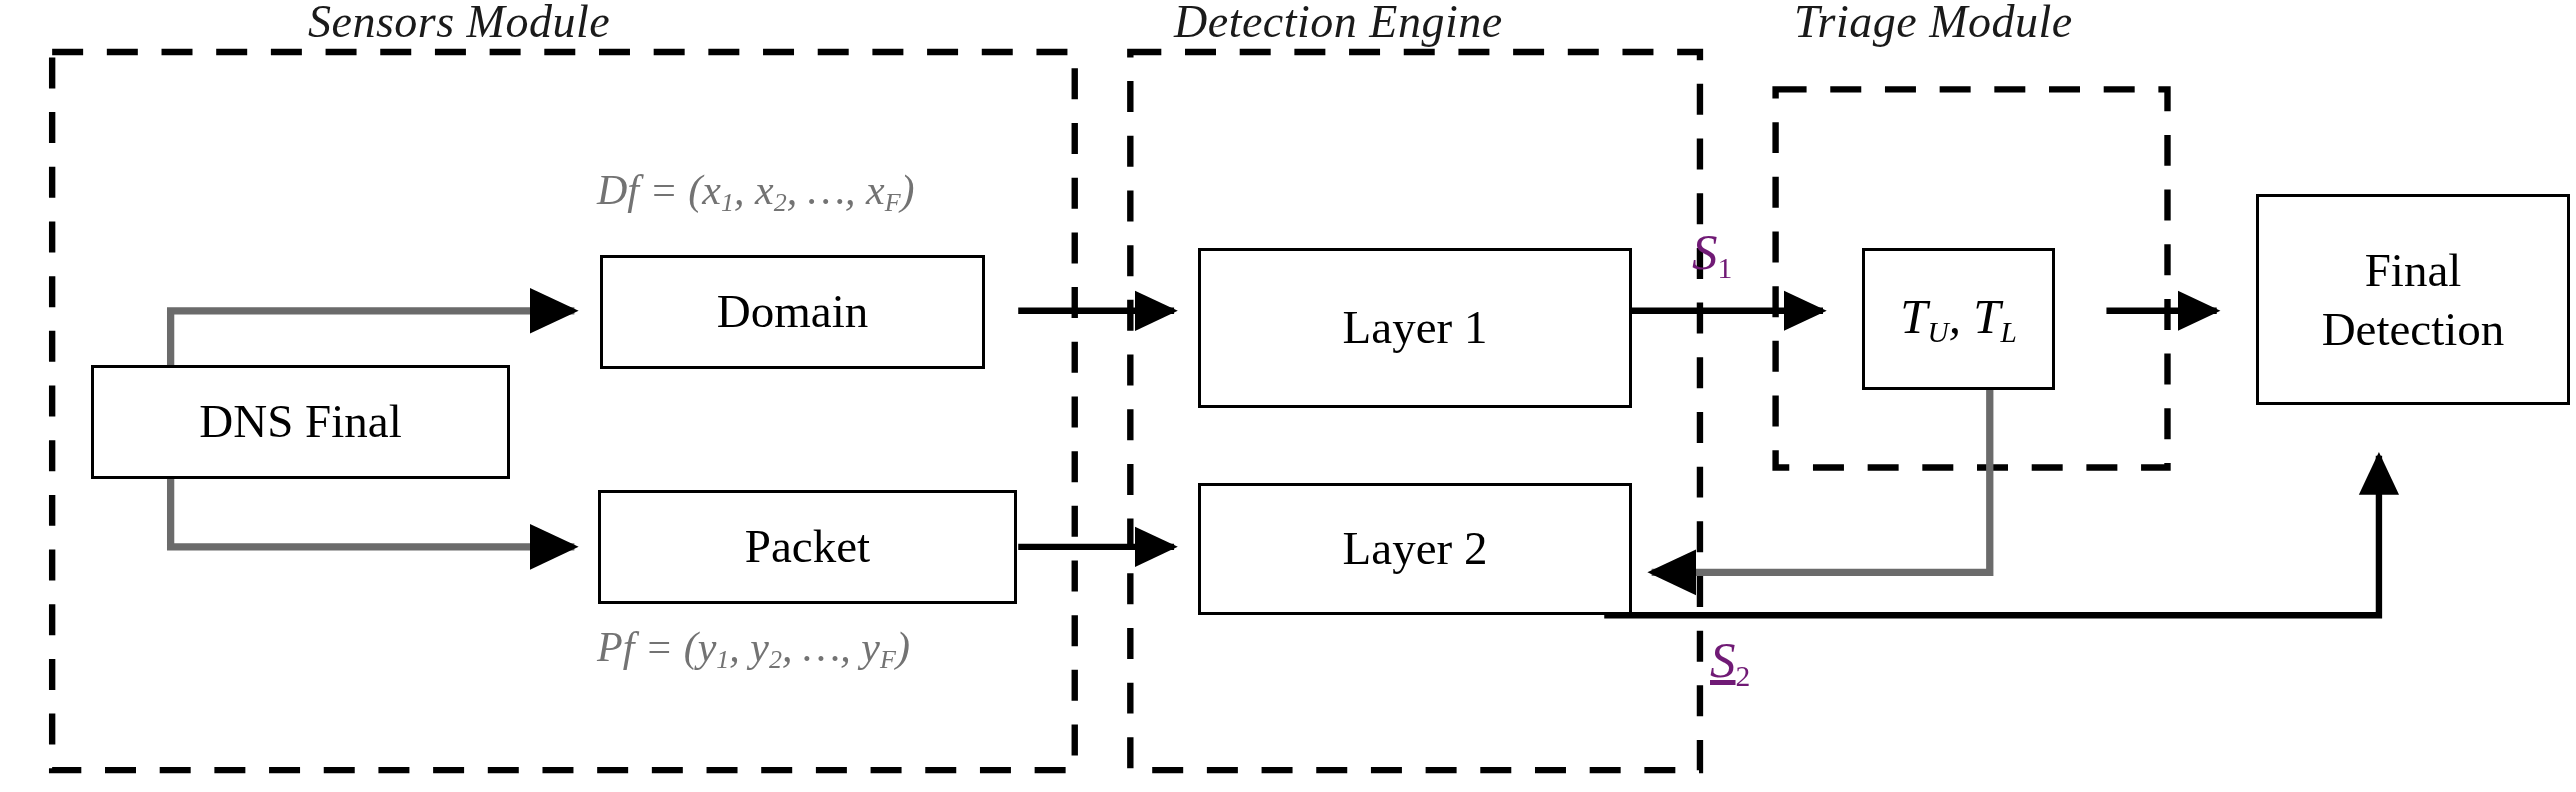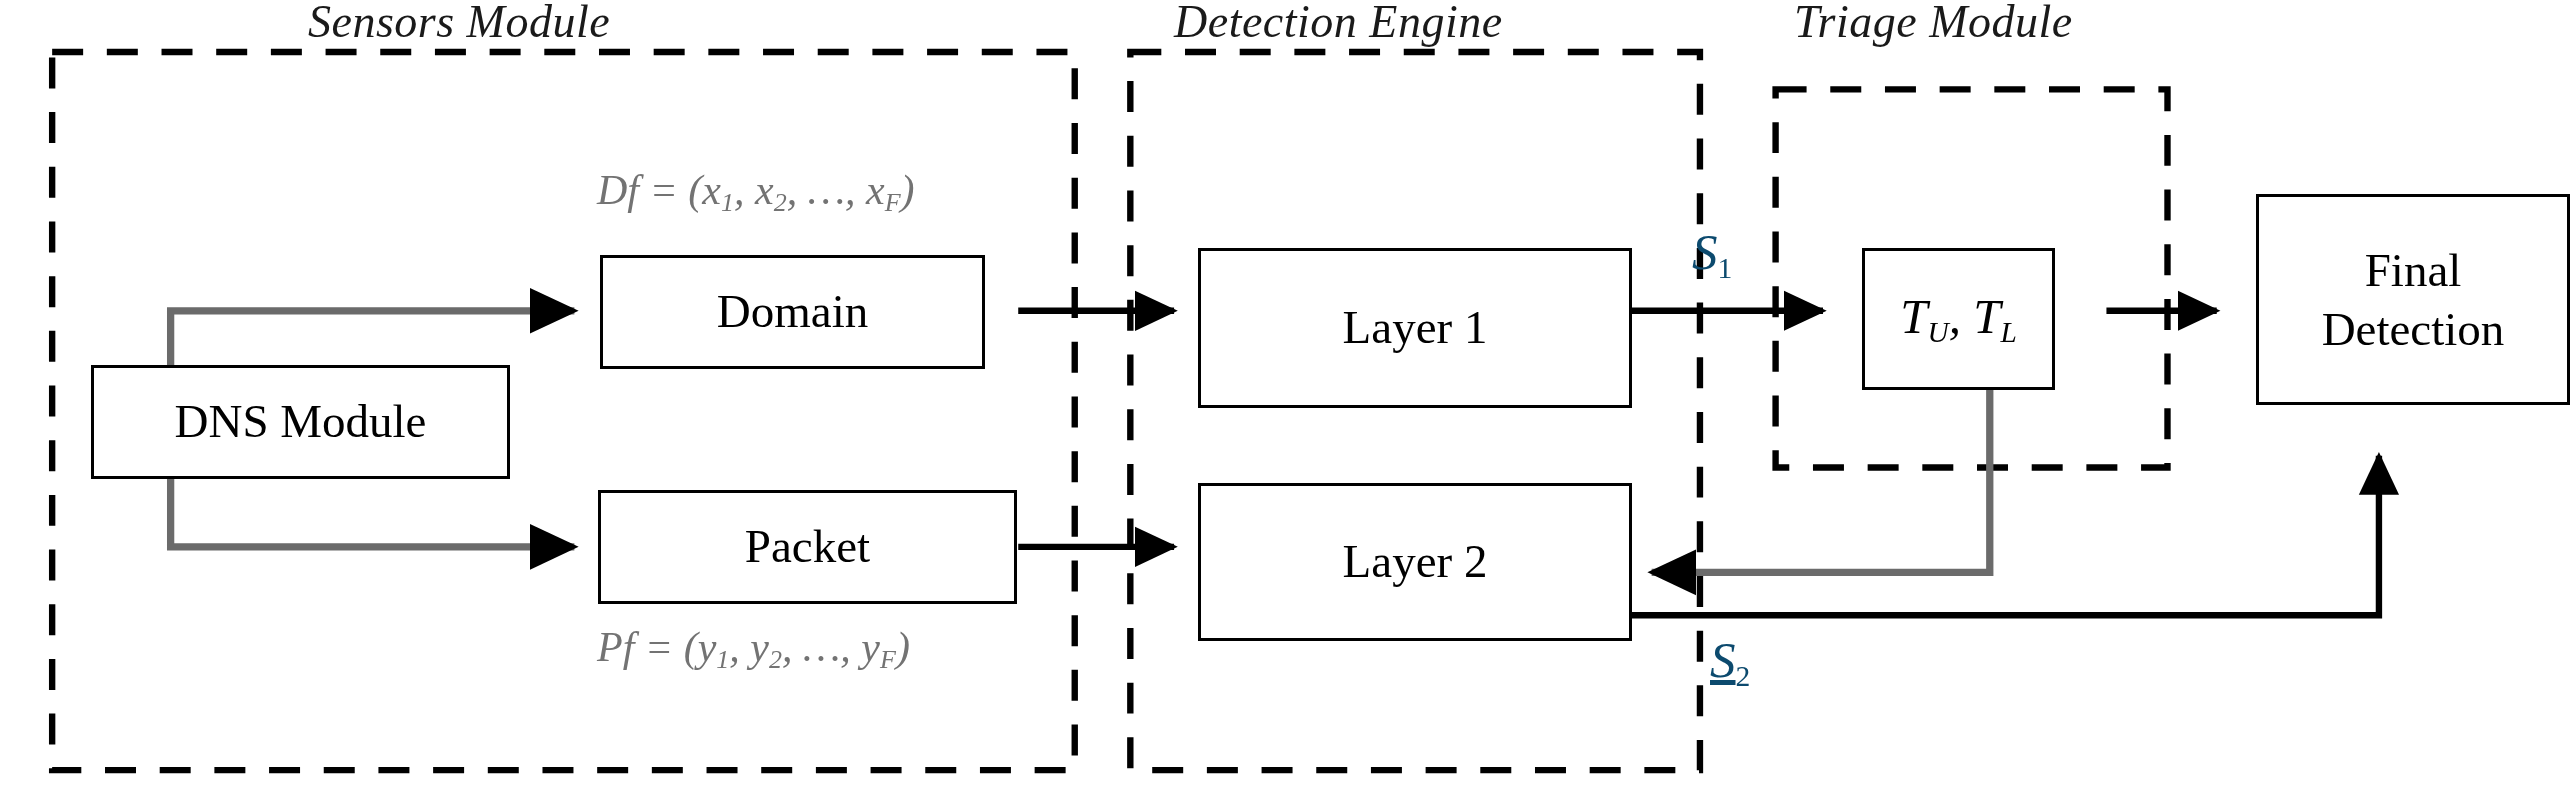--- a/index.html
+++ b/index.html
@@ -59,21 +59,21 @@
   }
   .formula sub {
     font-size: 0.62em;
     vertical-align: -0.28em;
     font-style: italic;
   }
   .signal {
     position: absolute;
     font-style: italic;
     font-size: 51px;
-    color: #0c4a6e;
+    color: #701a75;
     white-space: nowrap;
   }
   .signal sub {
     font-size: 0.58em;
     vertical-align: -0.3em;
     font-style: normal;
   }
   .threshold {
     font-style: italic;
     font-size: 49px;
@@ -120,36 +120,36 @@
     <path d="M 2183 428 L 2183 628 L 1812 628" fill="none" stroke="#6b6b6b" stroke-width="8" marker-end="url(#arrow-gray)"></path>
 
     <path d="M 1760 675 L 2610 675 L 2610 500" fill="none" stroke="#000000" stroke-width="7" marker-end="url(#arrow-black)"></path>
   </svg>
 
   <div class="group-title" style="left:308px; top:-5.5px;">Sensors Module</div>
   <div class="group-title" style="left:1174px; top:-5.5px;">Detection Engine</div>
   <div class="group-title" style="left:1794px; top:-5.5px;">Triage Module</div>
 
   <div class="node" style="left:91px; top:365px; width:419px; height:114px;">
-    <span>DNS Module</span>
+    <span>DNS Final</span>
   </div>
 
   <div class="node" style="left:600px; top:255px; width:385px; height:114px;">
     <span>Domain</span>
   </div>
 
   <div class="node" style="left:598px; top:490px; width:419px; height:114px;align-items:center;">
     <span>Packet</span>
   </div>
 
   <div class="node" style="left:1198px; top:248px; width:434px; height:160px;">
     <span>Layer 1</span>
   </div>
 
-  <div class="node" style="left:1198px; top:483px; width:434px; height:158px;">
+  <div class="node" style="left:1198px; top:483px; width:434px; height:132px;">
     <span>Layer 2</span>
   </div>
 
   <div class="node" style="left:1862px; top:248px; width:193px; height:142px;">
     <span class="threshold"><span>T</span><sub>U</sub><span>, </span><span>T</span><sub>L</sub></span>
   </div>
 
   <div class="node two-line" style="left:2238px; top:194px; width:314px; height:211px;margin-left:18px;">
     <span>Final</span>
     <span>Detection</span>

